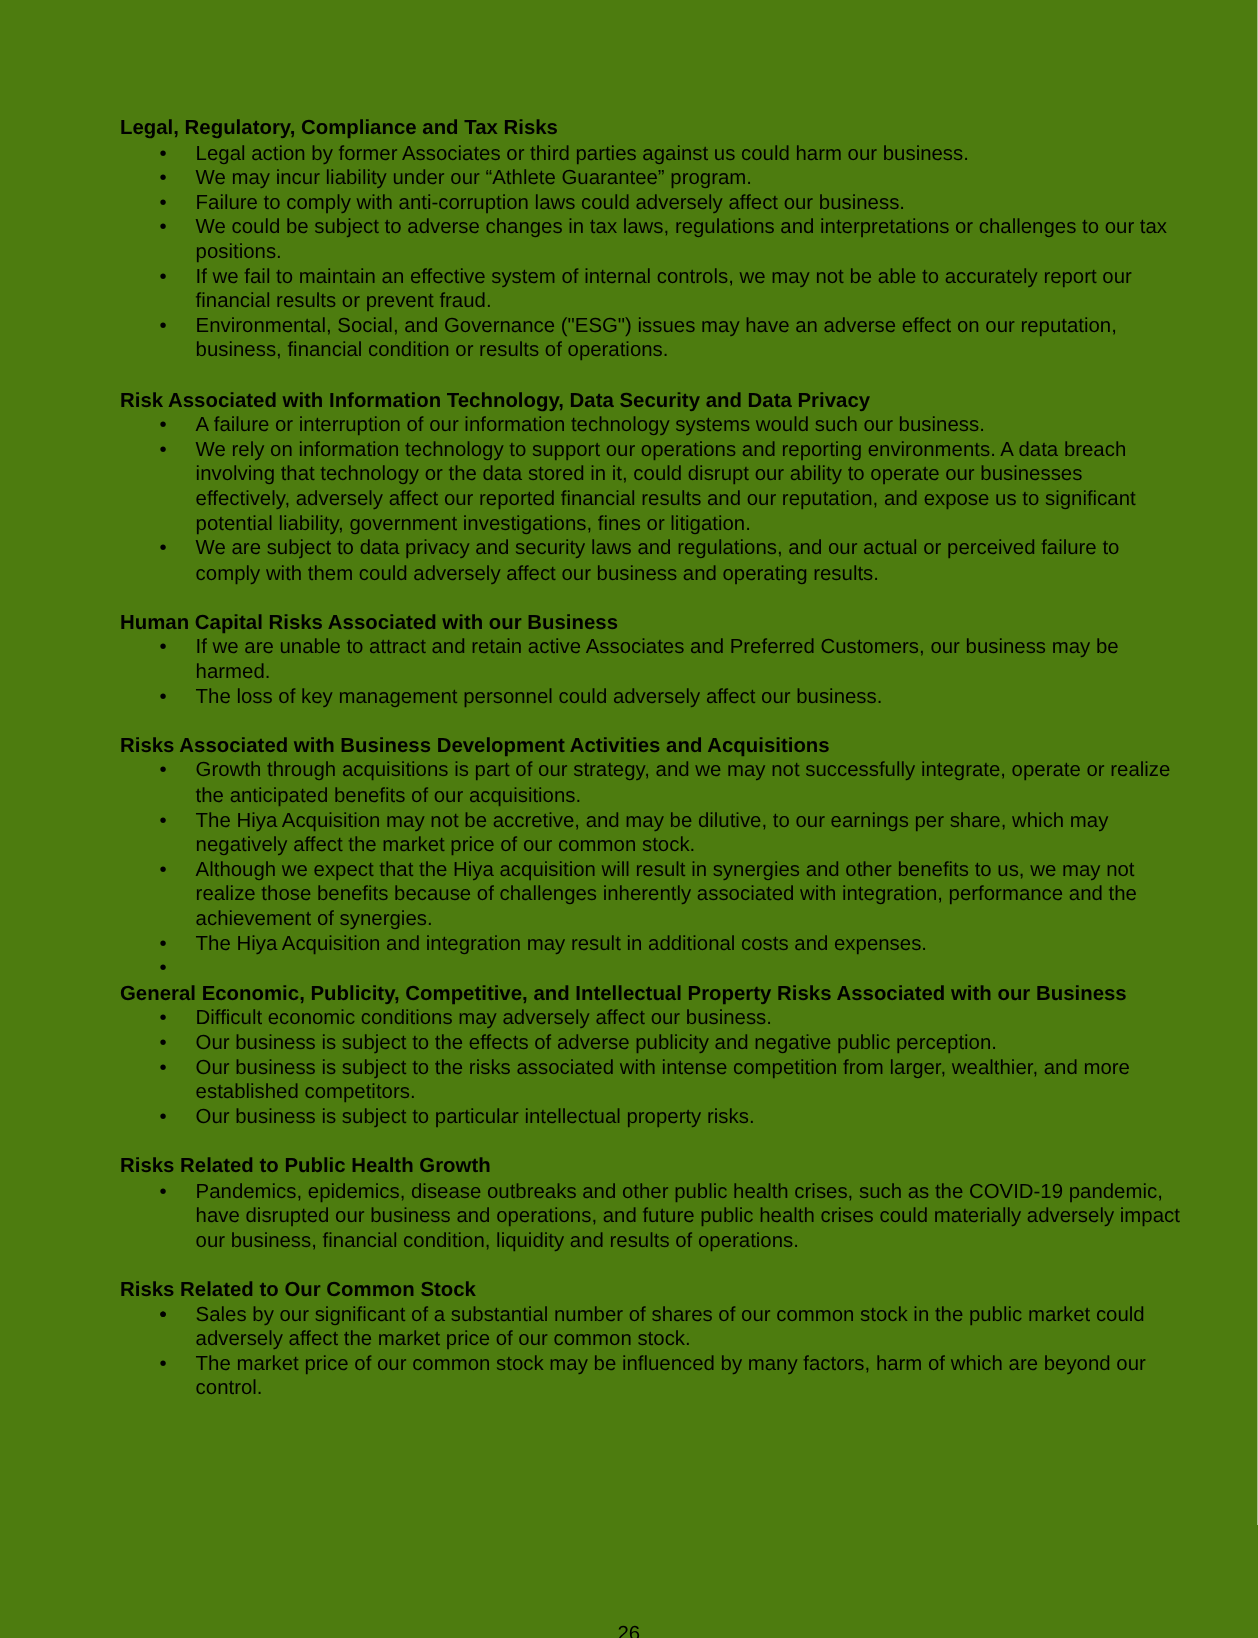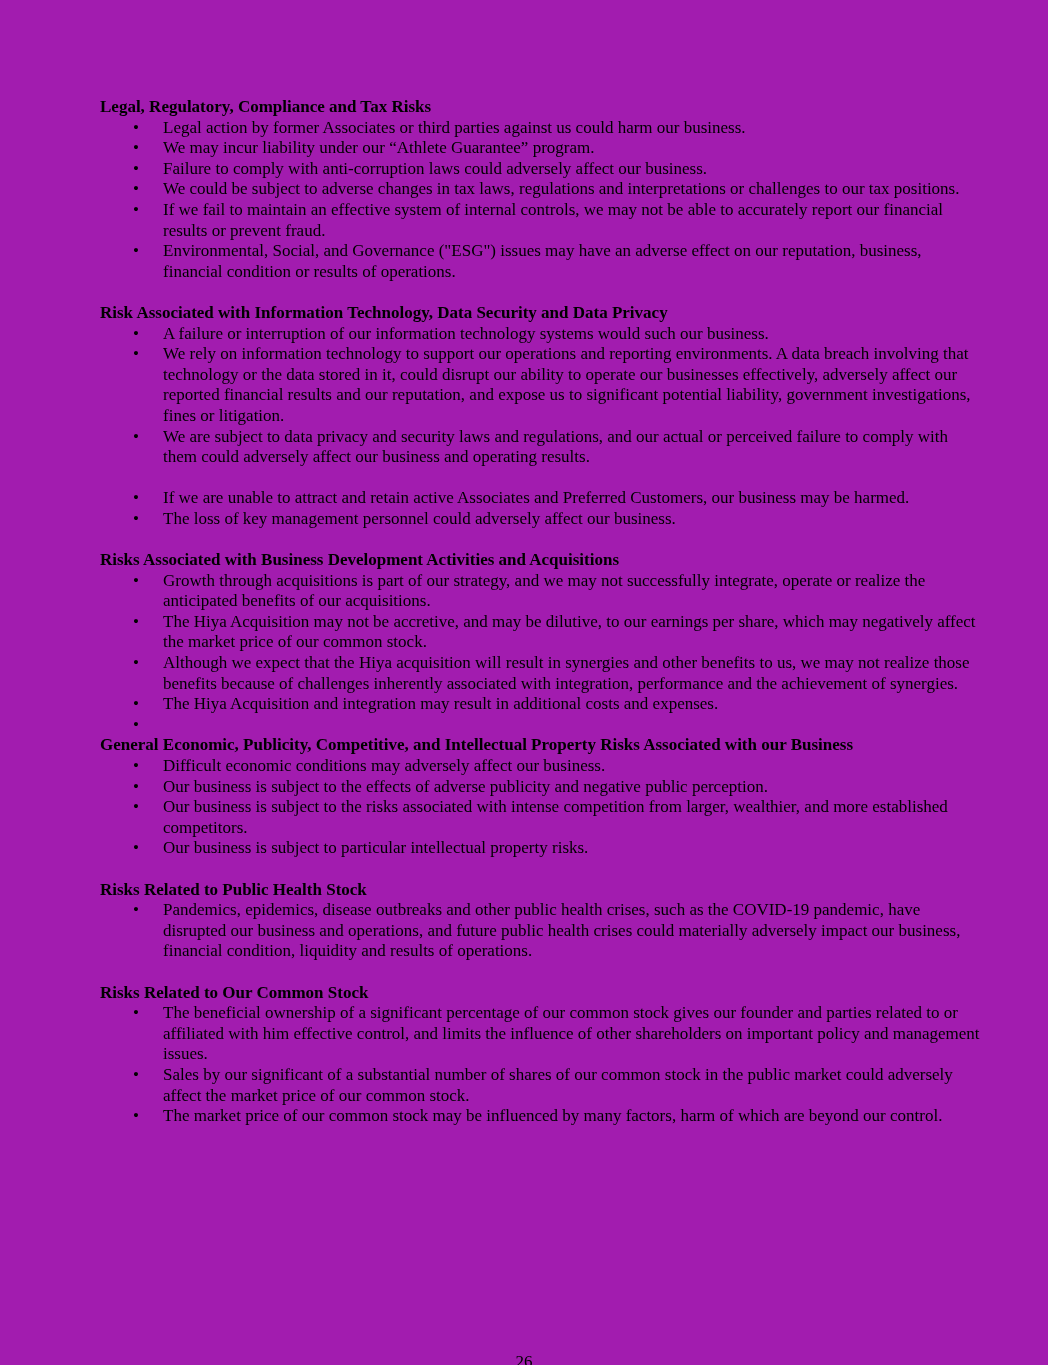--- a/index.html
+++ b/index.html
@@ -4,23 +4,23 @@
 <style>
   html, body {
     margin: 0;
     padding: 0;
     background: #ffffff;
   }
   .page {
     position: relative;
     width: 1048px;
     height: 1365px;
-    background: #a21caf;
+    background: #4d7c0f;
     color: #000000;
-    font-family: Liberation Serif, serif;
+    font-family: Liberation Sans, sans-serif;
     font-size: 17px;
     line-height: 20.6px;
     padding: 97px 64px 0 100px;
     box-sizing: border-box;
     overflow: hidden;
   }
   .sec {
     margin: 0 0 20.6px 0;
   }
   .sec-heading {
@@ -89,20 +89,21 @@
       <span class="bullet-marker">•</span>
       <span>We rely on information technology to support our operations and reporting environments. A data breach involving that technology or the data stored in it, could disrupt our ability to operate our businesses effectively, adversely affect our reported financial results and our reputation, and expose us to significant potential liability, government investigations, fines or litigation.</span>
     </div>
     <div class="li">
       <span class="bullet-marker">•</span>
       <span>We are subject to data privacy and security laws and regulations, and our actual or perceived failure to comply with them could adversely affect our business and operating results.</span>
     </div>
   </div>
 
   <div class="sec">
+    <h3 class="sec-heading">Human Capital Risks Associated with our Business</h3>
     <div class="li">
       <span class="bullet-marker">•</span>
       <span>If we are unable to attract and retain active Associates and Preferred Customers, our business may be harmed.</span>
     </div>
     <div class="li">
       <span class="bullet-marker">•</span>
       <span>The loss of key management personnel could adversely affect our business.</span>
     </div>
   </div>
 
@@ -143,32 +144,31 @@
       <span class="bullet-marker">•</span>
       <span>Our business is subject to the risks associated with intense competition from larger, wealthier, and more established competitors.</span>
     </div>
     <div class="li">
       <span class="bullet-marker">•</span>
       <span>Our business is subject to particular intellectual property risks.</span>
     </div>
   </div>
 
   <div class="sec">
-    <h3 class="sec-heading">Risks Related to Public Health Stock</h3>
+    <h3 class="sec-heading">Risks Related to Public Health Growth</h3>
     <div class="li">
       <span class="bullet-marker">•</span>
       <span>Pandemics, epidemics, disease outbreaks and other public health crises, such as the COVID-19 pandemic, have disrupted our business and operations, and future public health crises could materially adversely impact our business, financial condition, liquidity and results of operations.</span>
     </div>
   </div>
 
   <div class="sec">
     <h3 class="sec-heading">Risks Related to Our Common Stock</h3>
     <div class="li">
       <span class="bullet-marker">•</span>
-      <span>The beneficial ownership of a significant percentage of our common stock gives our founder and parties related to or affiliated with him effective control, and limits the influence of other shareholders on important policy and management issues.</span>
     </div>
     <div class="li">
       <span class="bullet-marker">•</span>
       <span>Sales by our significant of a substantial number of shares of our common stock in the public market could adversely affect the market price of our common stock.</span>
     </div>
     <div class="li">
       <span class="bullet-marker">•</span>
       <span>The market price of our common stock may be influenced by many factors, harm of which are beyond our control.</span>
     </div>
   </div>

